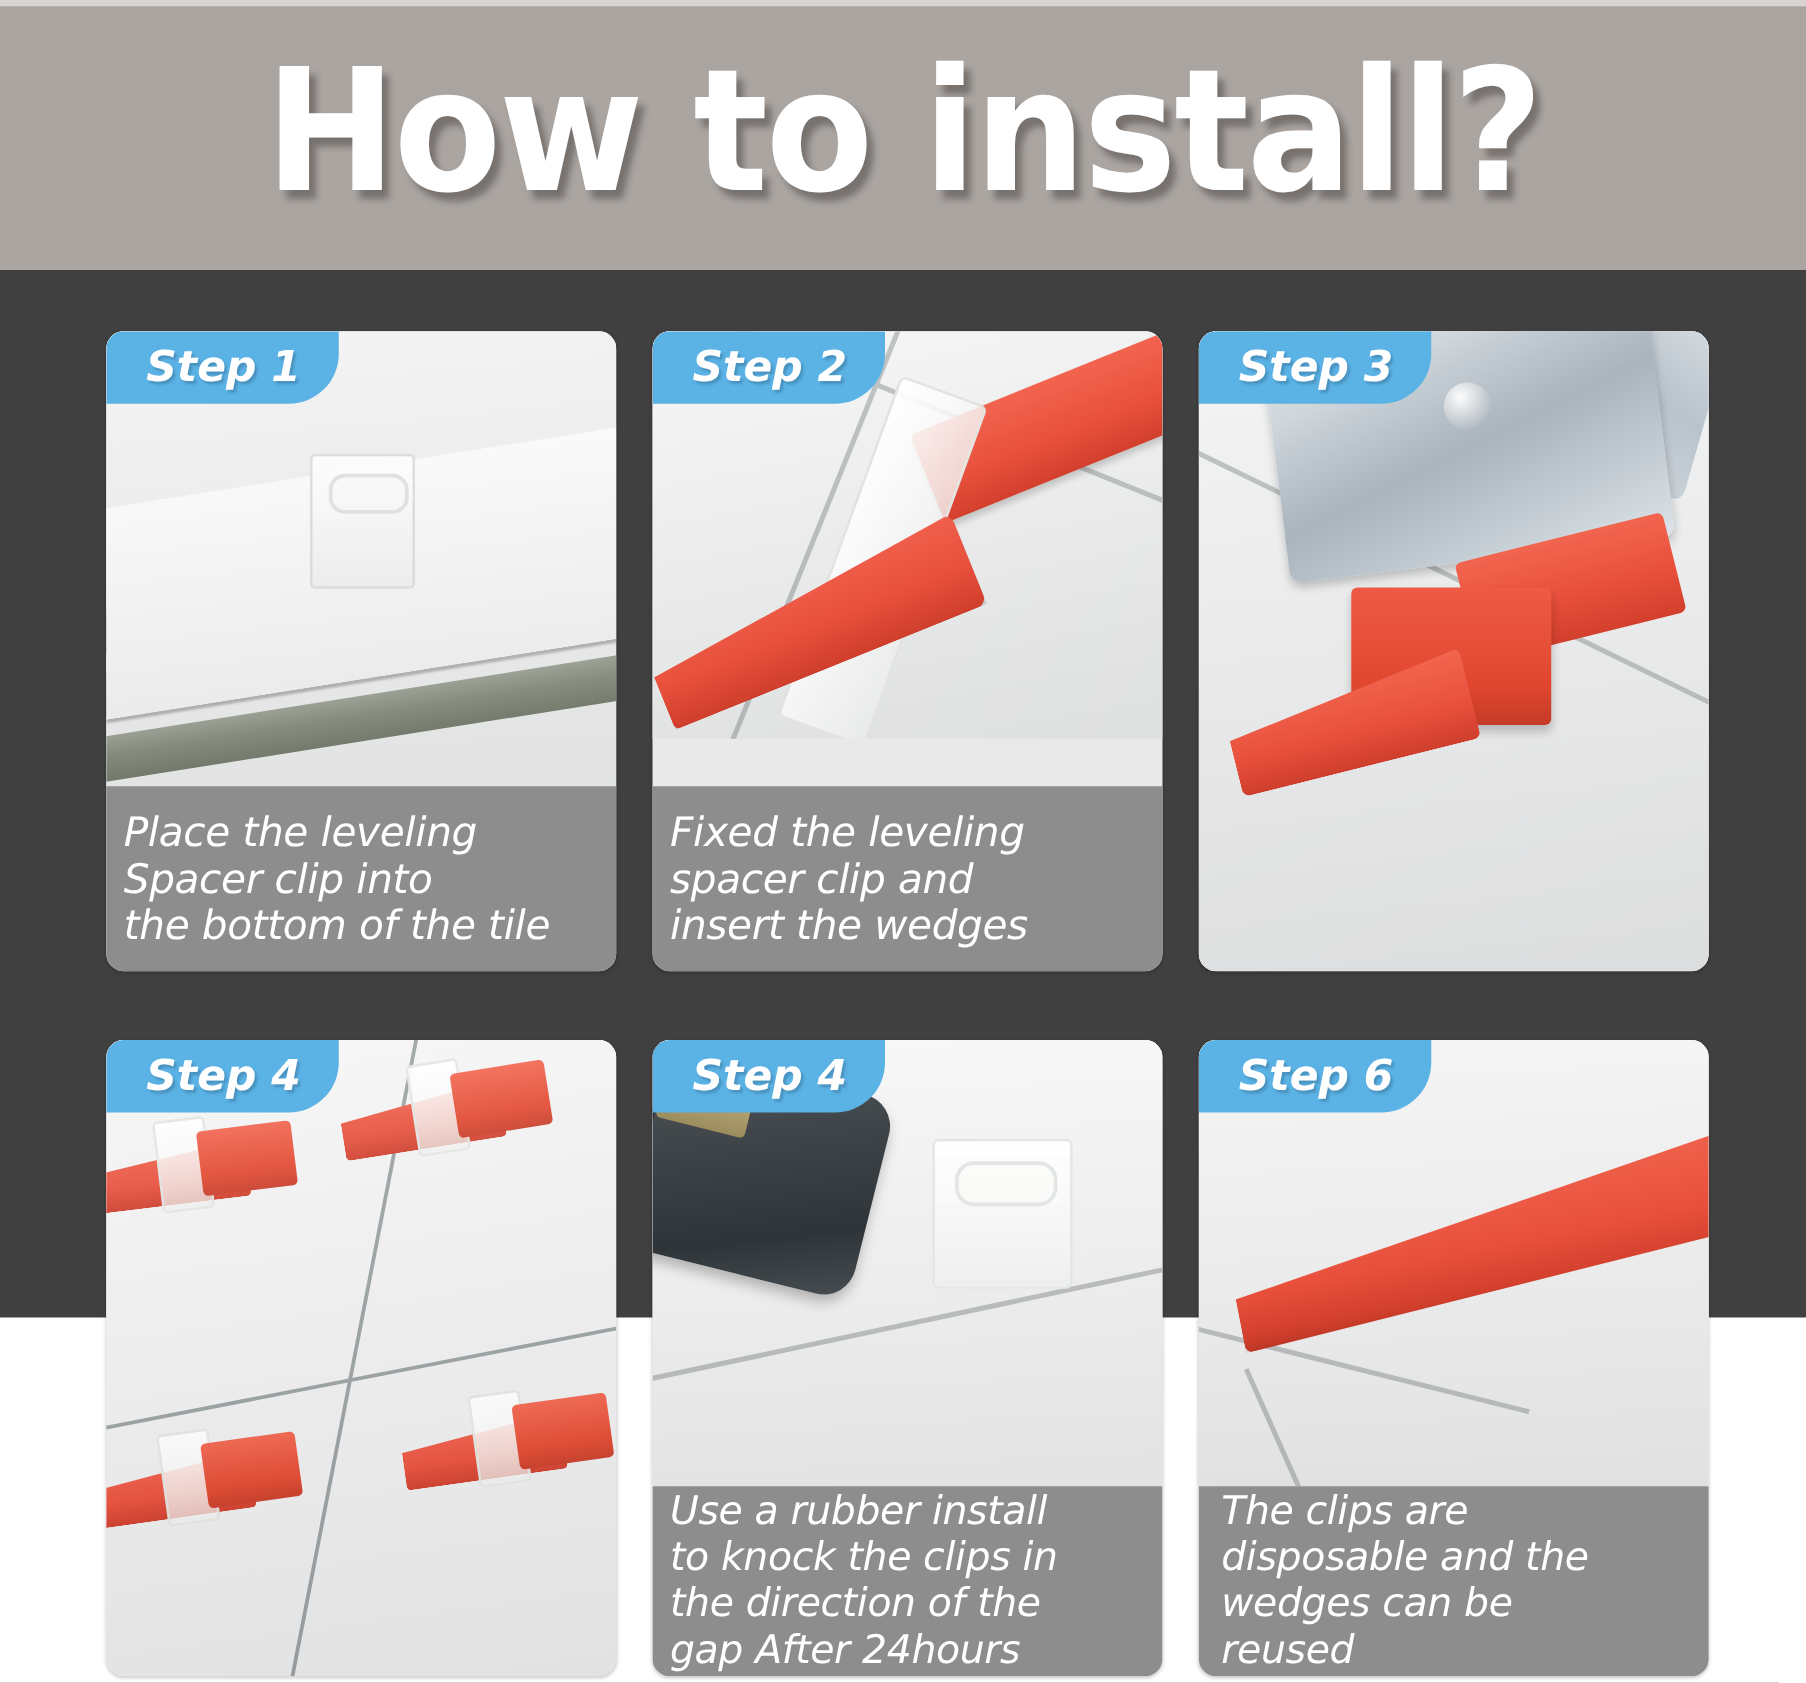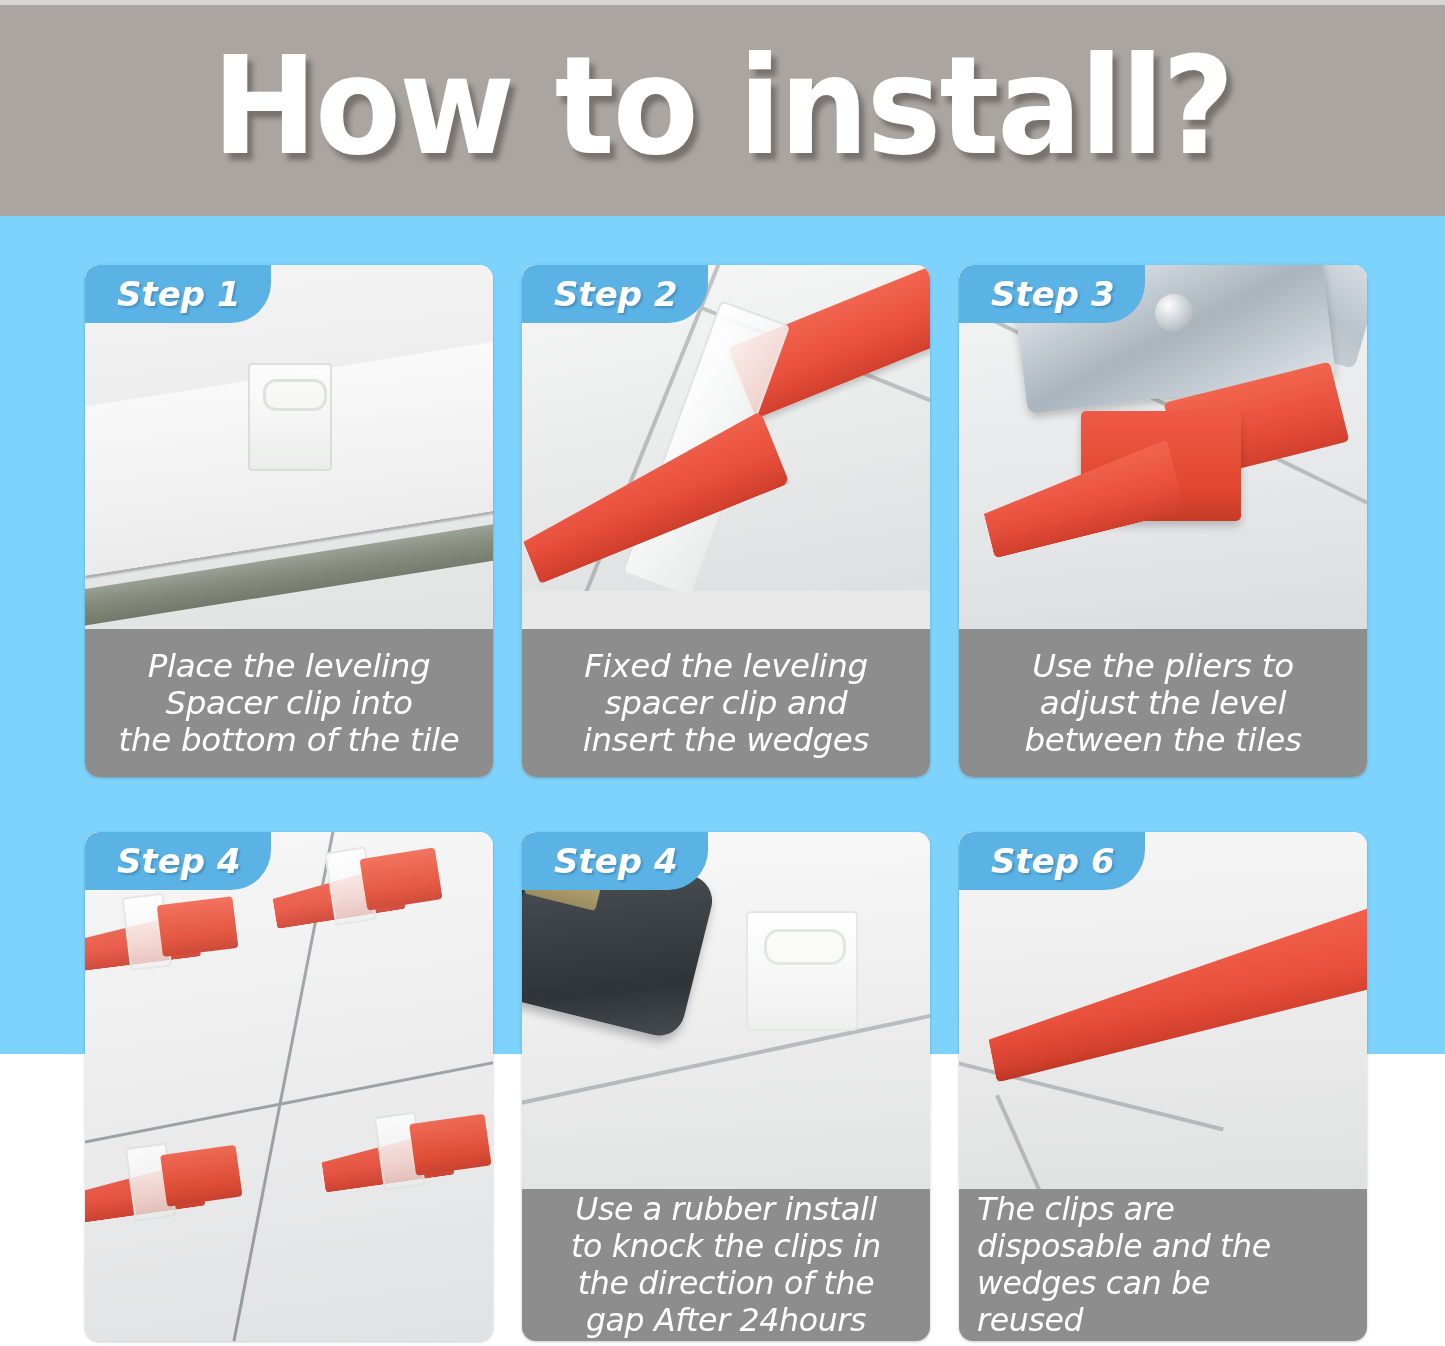--- a/index.html
+++ b/index.html
@@ -9,21 +9,21 @@
     height: 1346px;
     overflow: hidden;
     background: #ffffff;
     font-family: "Liberation Sans", sans-serif;
   }
 
   #page {
     position: relative;
     width: 1445px;
     height: 1054px;
-    background: #7dd3fc;
+    background: #404040;
   }
 
   
   .header-band {
     position: absolute;
     left: 0; top: 0;
     width: 1445px;
     height: 216px;
     background: #aaa5a1;
     overflow: hidden;
@@ -108,21 +108,20 @@
   
   .caption {
     position: relative;
     background: #8d8d8d;
     color: #ffffff;
     font-family: "DejaVu Sans", sans-serif;
     font-size: 32.5px;
     line-height: 37px;
     letter-spacing: -0.3px;
     padding: 12px 14px 12px 14px;
-    text-align: center;
     display: flex;
     flex-direction: column;
     justify-content: center;
     white-space: pre-line;
   }
   .caption.tall { font-size: 31.5px; line-height: 37px; }
   .caption.left { text-align: left; padding-left: 18px; }
 
   .c1 .caption { height: 148px; }
   .c2 .caption { height: 148px; margin-top: 38px; }
@@ -374,23 +373,20 @@
         <div class="seam s3-seam"></div>
         <div class="obj s3-tool2"></div>
         <div class="obj s3-tool"></div>
         <div class="obj s3-bolt"></div>
         <div class="wedge s3-wedge2 ribs"></div>
         <div class="obj s3-clip-red"></div>
         <div class="wedge s3-wedge ribs"></div>
         <div class="glass-tint"></div>
         <div class="badge">Step 3</div>
       </div>
-      <div class="caption">Use the pliers to
-adjust the level
-between the tiles</div>
     </div>
 
     <div class="card c4">
       <div class="photo">
         <div class="tile-bg s4-bg"></div>
         <div class="seam s4-seamV"></div>
         <div class="seam s4-seamH"></div>
 
         <div class="unit" style="left:-4%; top:13%; transform: rotate(-7deg);">
           <div class="uw ribs"></div>

